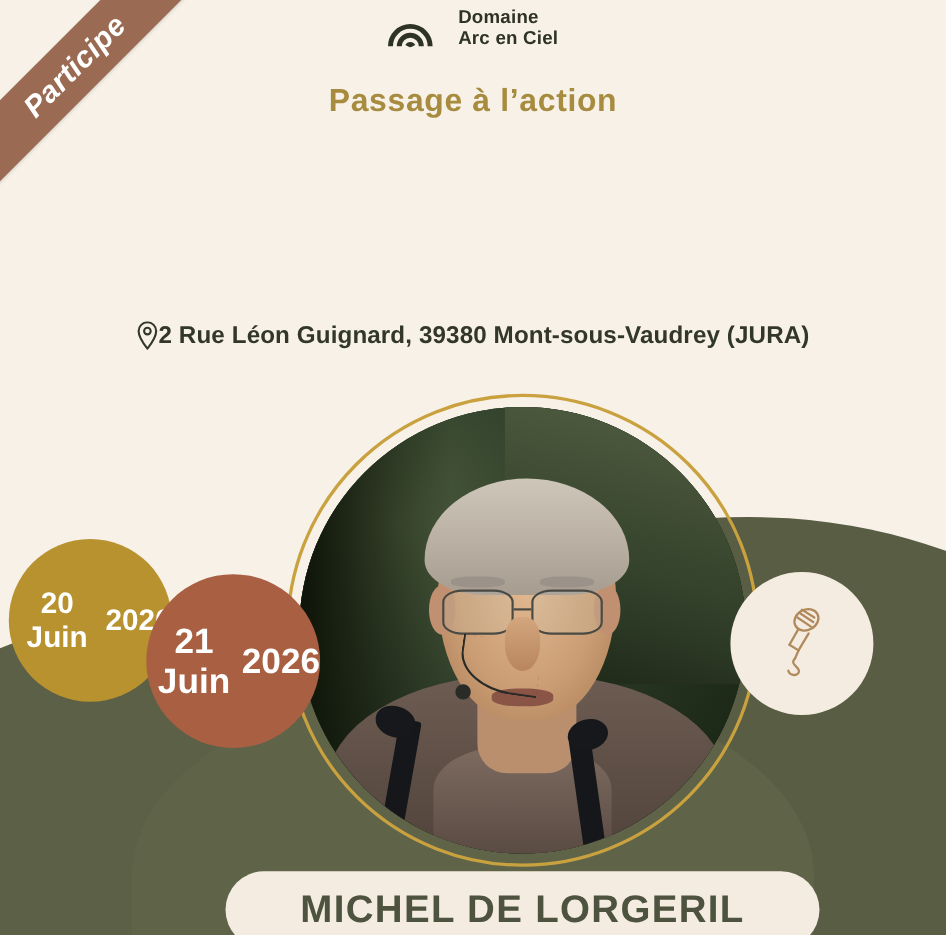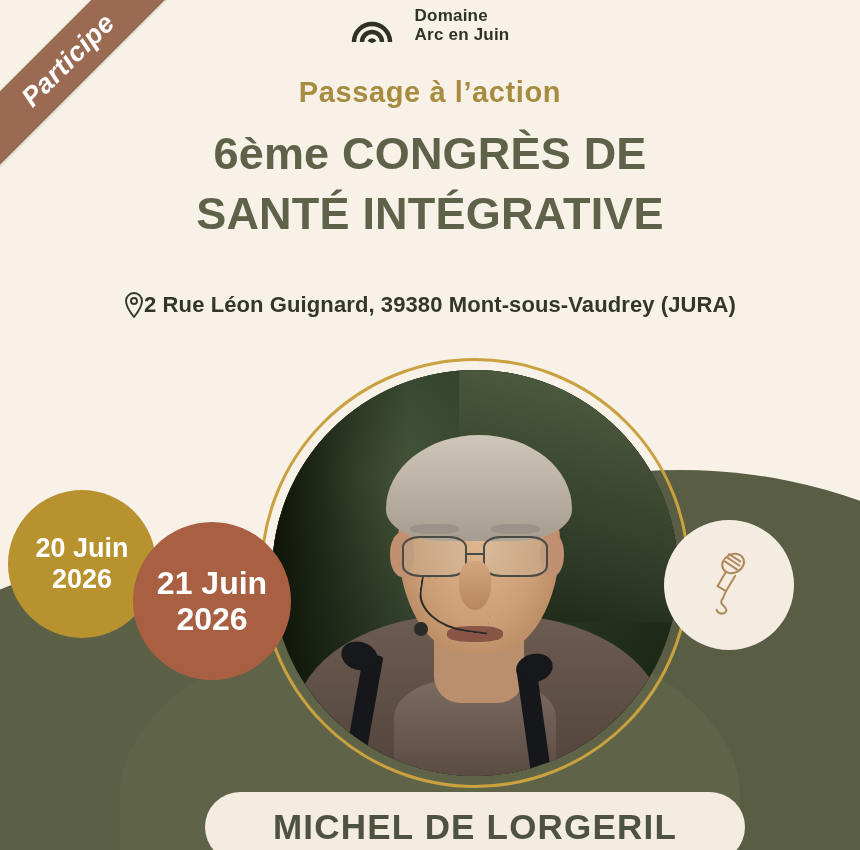--- a/index.html
+++ b/index.html
@@ -245,21 +245,20 @@
     border-radius: 3px;
   }
   .ph-head-a { position:absolute; left:17%; bottom:26%; width:9%; height:7%; background:#16181b; border-radius:50%; transform:rotate(18deg); }
   .ph-head-b { position:absolute; left:60%; bottom:23%; width:9%; height:7%; background:#16181b; border-radius:50%; transform:rotate(-14deg); }
 
   
   .date-bubble {
     position: absolute;
     border-radius: 50%;
     display: flex;
-    flex-direction: column;
     align-items: center;
     justify-content: center;
     color: #fff;
     font-weight: bold;
     line-height: 1.14;
     text-align: center;
   }
   .date-1 {
     left: 8px; top: 490px;
     width: 148px; height: 148px;
@@ -320,30 +319,26 @@
   <div class="brand">
     <span class="brand-mark">
       <svg viewBox="0 0 42 38" width="42" height="38" aria-hidden="true">
         <path d="M3 36 A18 18 0 0 1 39 36" fill="none" stroke="#2f3326" stroke-width="4.5"></path>
         <path d="M11 36 A10 10 0 0 1 31 36" fill="none" stroke="#2f3326" stroke-width="4.5"></path>
         <path d="M18.5 36 A2.8 2.8 0 0 1 23.5 36" fill="none" stroke="#2f3326" stroke-width="4.5"></path>
       </svg>
     </span>
     <span class="brand-text">
       <span>Domaine</span><br>
-      <span>Arc en Juin</span>
+      <span>Arc en Ciel</span>
     </span>
   </div>
 
   <div class="eyebrow">Passage à l’action</div>
 
-  <div class="title">
-    <span class="line">6ème CONGRÈS DE</span>
-    <span class="line">SANTÉ INTÉGRATIVE</span>
-  </div>
 
   <div class="address">
     <span class="pin-icon">
       <svg viewBox="0 0 20 26" width="20" height="26" aria-hidden="true">
         <path d="M10 1 C5.6 1 2 4.6 2 9 c0 6 8 16 8 16 s8-10 8-16 c0-4.4-3.6-8-8-8 z" fill="none" stroke="#33372a" stroke-width="1.9"></path>
         <circle cx="10" cy="9" r="3" fill="none" stroke="#33372a" stroke-width="1.9"></circle>
       </svg>
     </span>
     <span class="address-text">2 Rue Léon Guignard, 39380 Mont-sous-Vaudrey (JURA)</span>
   </div>

